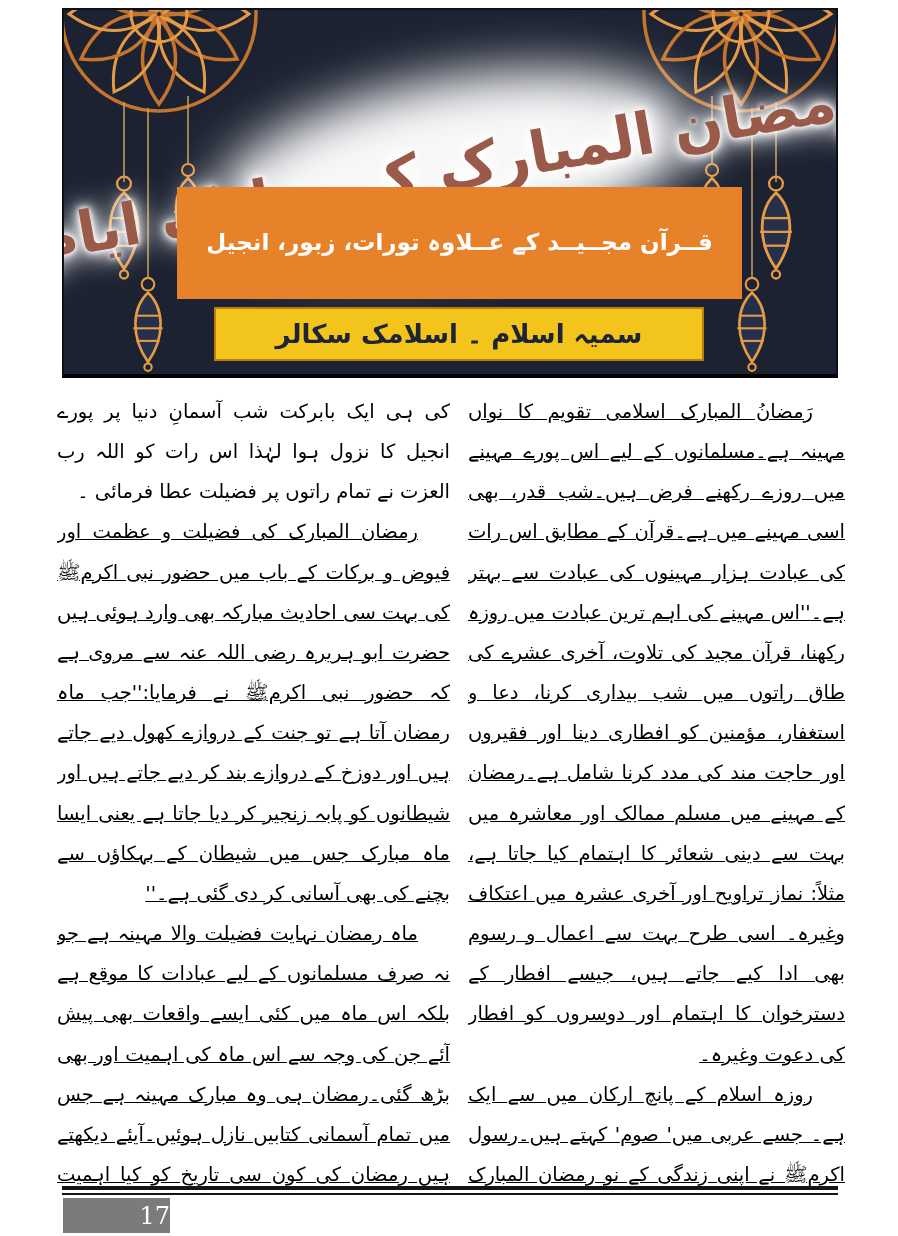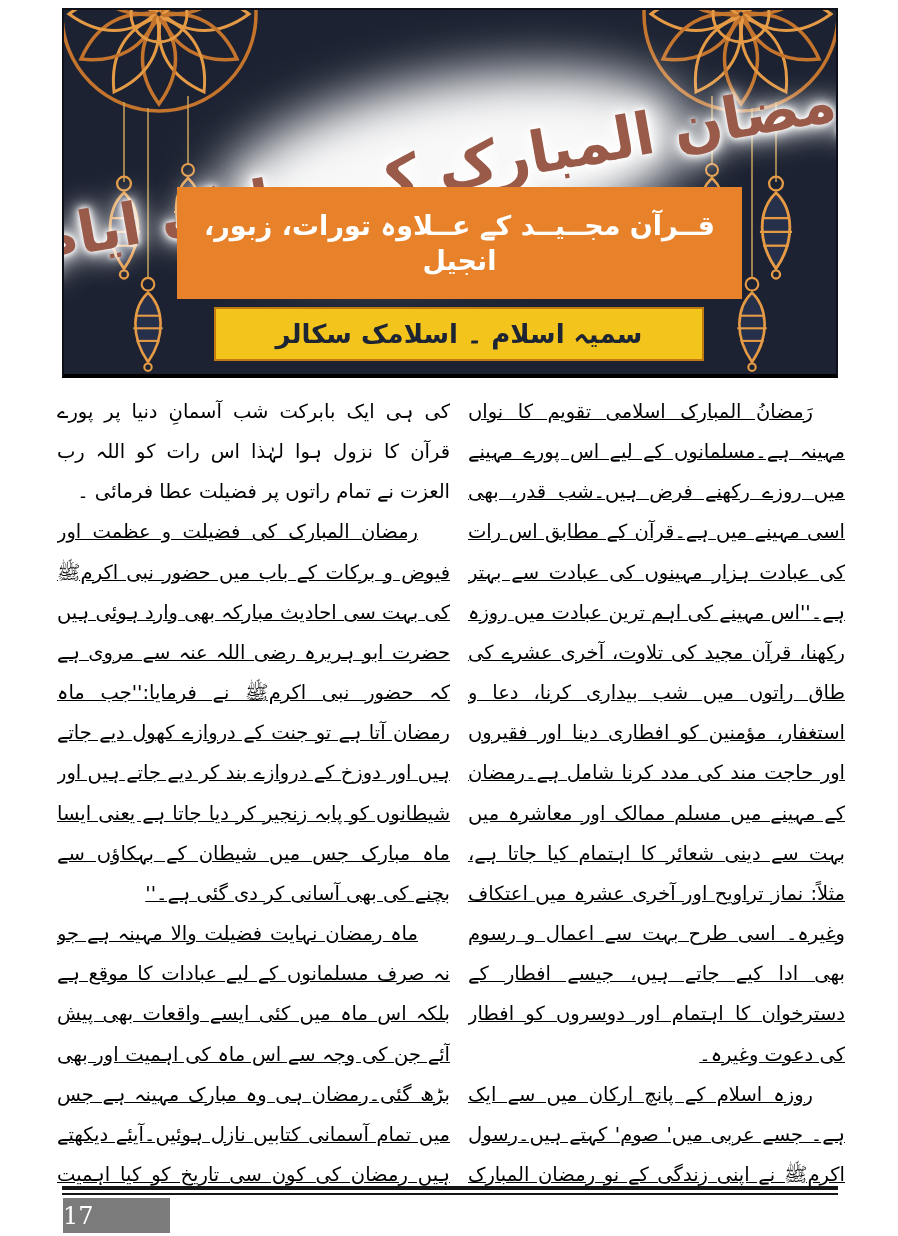--- a/index.html
+++ b/index.html
@@ -41,21 +41,21 @@
     position:absolute;left:388px;top:158px;z-index:3;
     transform:translate(-50%,-50%) rotate(-10deg);
     direction:rtl;white-space:nowrap;
     font-size:58px;font-weight:bold;color:var(--title-ink);
     text-shadow:0 0 5px #fff,0 0 10px #fff,0 0 16px #fff,0 0 26px #fff,0 0 36px rgba(255,255,255,.85);
   }
   .lead-box{
     position:absolute;left:113px;top:177px;width:565px;height:112px;z-index:4;
     background:var(--box-orange);color:#ffffff;direction:rtl;
     display:flex;flex-direction:column;justify-content:center;align-items:center;
-    gap:8px;font-size:27px;font-weight:bold;text-align:center;line-height:1.3;
+    gap:8px;font-size:23px;font-weight:bold;text-align:center;line-height:1.3;
     box-sizing:border-box;
   }
   .author-box{
     position:absolute;left:150px;top:297px;width:490px;height:54px;z-index:4;
     background:var(--box-yellow);color:var(--author-ink);direction:rtl;
     border:2px solid #c07c10;box-sizing:border-box;
     display:flex;align-items:center;justify-content:center;
     font-size:26px;font-weight:bold;text-align:right;
   }
   
@@ -68,21 +68,21 @@
   .col-second{width:393px;}
   .col p{margin:0;}
   .indent{text-indent:32px;text-decoration:underline;}
   
   .rule-a{position:absolute;left:62px;top:1186px;width:776px;height:4px;background:#161616;}
   .rule-b{position:absolute;left:62px;top:1193px;width:776px;height:2px;background:#161616;}
   .page-num{
     position:absolute;left:63px;top:1198px;width:107px;height:35px;
     background:var(--page-num-bg);color:#ffffff;
     font-family:"DejaVu Serif", serif;font-size:24px;
-    display:flex;align-items:center;justify-content:flex-start;
+    display:flex;align-items:center;justify-content:flex-end;
   }
   .footer-text{
     position:absolute;right:60px;top:1266px;direction:rtl;
     font-size:25px;font-weight:bold;color:#0c0c0c;
   }
 </style>
 </head>
 <body>
 
 <div class="page">
@@ -147,21 +147,21 @@
   </div>
 
   <div class="columns">
 
     <div class="col col-first">
       <p class="indent">رَمضانُ المبارک اسلامی تقویم کا نواں مہینہ ہے۔مسلمانوں کے لیے اس پورے مہینے میں روزے رکھنے فرض ہیں۔شب قدر، بھی اسی مہینے میں ہے۔قرآن کے مطابق اس رات کی عبادت ہزار مہینوں کی عبادت سے بہتر ہے۔''اس مہینے کی اہم ترین عبادت میں روزہ رکھنا، قرآن مجید کی تلاوت، آخری عشرے کی طاق راتوں میں شب بیداری کرنا، دعا و استغفار، مؤمنین کو افطاری دینا اور فقیروں اور حاجت مند کی مدد کرنا شامل ہے۔رمضان کے مہینے میں مسلم ممالک اور معاشرہ میں بہت سے دینی شعائر کا اہتمام کیا جاتا ہے، مثلاً: نماز تراویح اور آخری عشرہ میں اعتکاف وغیرہ۔ اسی طرح بہت سے اعمال و رسوم بھی ادا کیے جاتے ہیں، جیسے افطار کے دسترخوان کا اہتمام اور دوسروں کو افطار کی دعوت وغیرہ۔</p>
       <p class="indent">روزہ اسلام کے پانچ ارکان میں سے ایک ہے۔ جسے عربی میں' صوم' کہتے ہیں۔رسول اکرمﷺ نے اپنی زندگی کے نو رمضان المبارک کے روزے رکھے۔رمضان المبارک وہ بابرکت مہینہ ہے، جس میں اللہ تعالیٰ نے قرآن حکیم نازل فرمایا۔ رمضان المبارک</p>
     </div>
 
     <div class="col col-second">
-      <p>کی ہی ایک بابرکت شب آسمانِ دنیا پر پورے قرآن کا نزول ہوا لہٰذا اس رات کو اللہ رب العزت نے تمام راتوں پر فضیلت عطا فرمائی ۔</p>
+      <p>کی ہی ایک بابرکت شب آسمانِ دنیا پر پورے انجیل کا نزول ہوا لہٰذا اس رات کو اللہ رب العزت نے تمام راتوں پر فضیلت عطا فرمائی ۔</p>
       <p class="indent">رمضان المبارک کی فضیلت و عظمت اور فیوض و برکات کے باب میں حضور نبی اکرمﷺ کی بہت سی احادیث مبارکہ بھی وارد ہوئی ہیں حضرت ابو ہریرہ رضی اللہ عنہ سے مروی ہے کہ حضور نبی اکرمﷺ نے فرمایا:''جب ماہ رمضان آتا ہے تو جنت کے دروازے کھول دیے جاتے ہیں اور دوزخ کے دروازے بند کر دیے جاتے ہیں اور شیطانوں کو پابہ زنجیر کر دیا جاتا ہے یعنی ایسا ماہ مبارک جس میں شیطان کے بہکاؤں سے بچنے کی بھی آسانی کر دی گئی ہے۔''</p>
       <p class="indent">ماہ رمضان نہایت فضیلت والا مہینہ ہے جو نہ صرف مسلمانوں کے لیے عبادات کا موقع ہے بلکہ اس ماہ میں کئی ایسے واقعات بھی پیش آئے جن کی وجہ سے اس ماہ کی اہمیت اور بھی بڑھ گئی۔رمضان ہی وہ مبارک مہینہ ہے جس میں تمام آسمانی کتابیں نازل ہوئیں۔آیئے دیکھتے ہیں رمضان کی کون سی تاریخ کو کیا اہمیت حاصل ہے۔</p>
 
     </div>
   </div>
 
   <div class="rule-a"></div>
   <div class="rule-b"></div>
 
   <div class="page-num">

